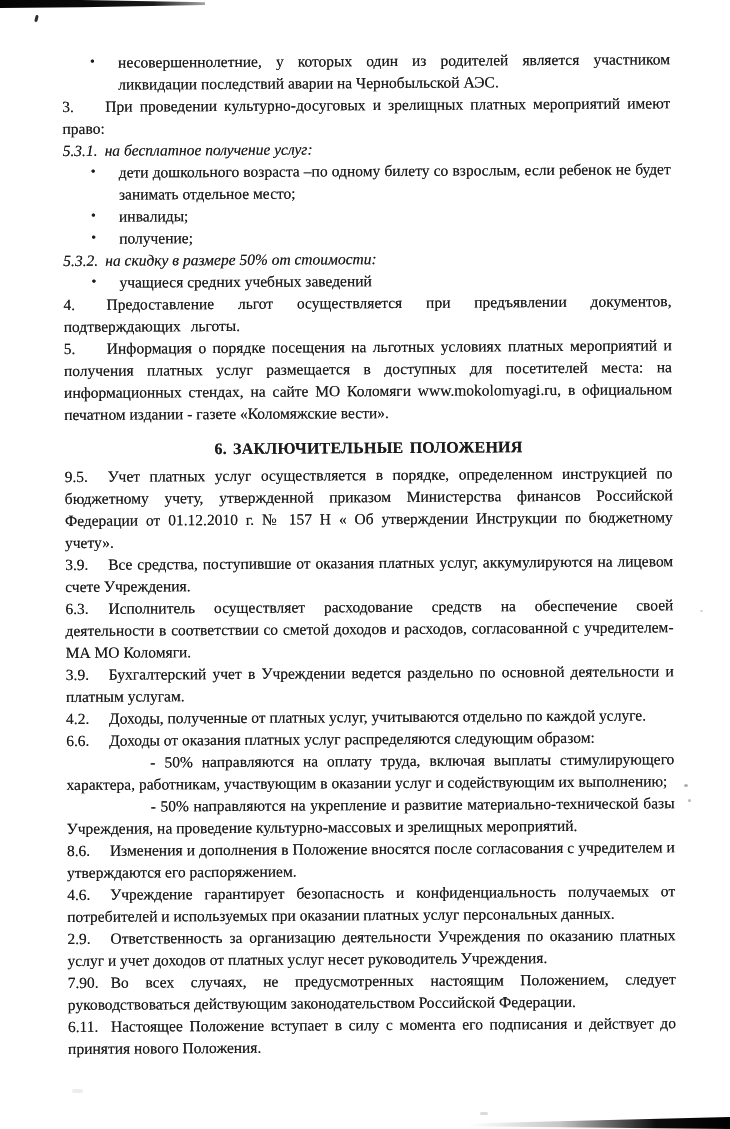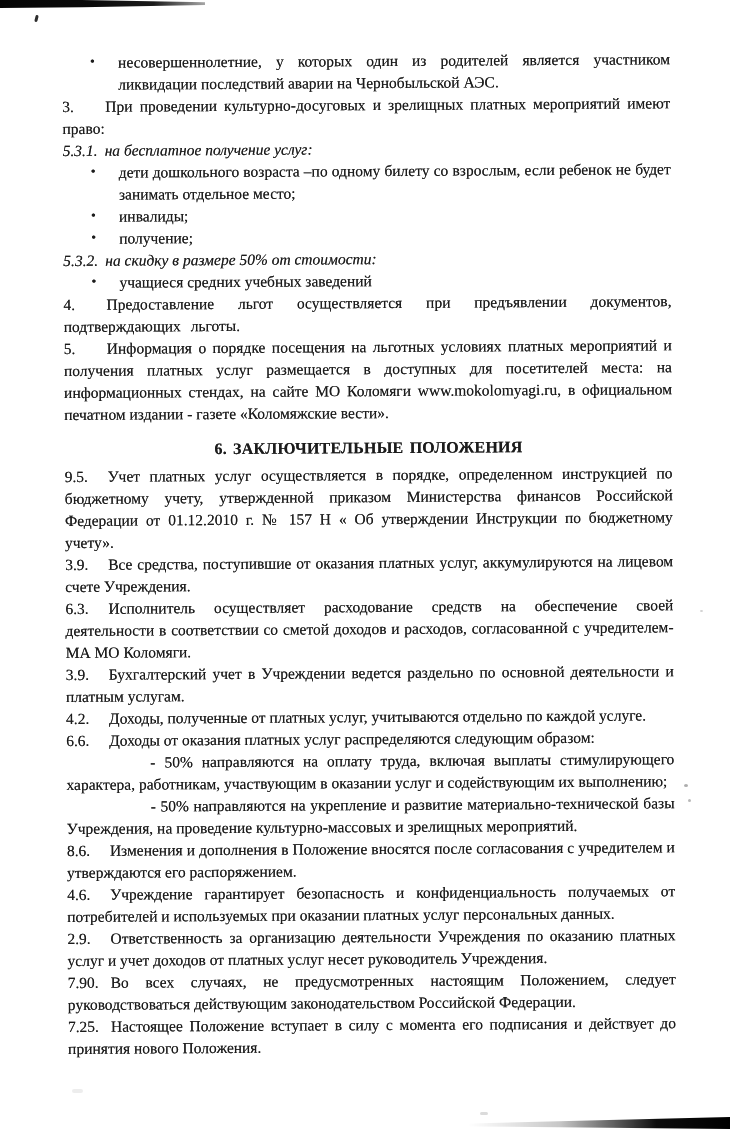--- a/index.html
+++ b/index.html
@@ -115,21 +115,21 @@
       <p class="block para"><span class="num">6.3.</span><span class="text">Исполнитель осуществляет расходование средств на обеспечение своей деятельности в соответствии со сметой доходов и расходов, согласованной с учредителем-МА МО Коломяги.</span></p>
       <p class="block para"><span class="num">3.9.</span><span class="text">Бухгалтерский учет в Учреждении ведется раздельно по основной деятельности и платным услугам.</span></p>
       <p class="block para"><span class="num">4.2.</span><span class="text">Доходы, полученные от платных услуг, учитываются отдельно по каждой услуге.</span></p>
       <p class="block para"><span class="num">6.6.</span><span class="text">Доходы от оказания платных услуг распределяются следующим образом:</span></p>
       <p class="block dash"><span class="text">- 50% направляются на оплату труда, включая выплаты стимулирующего характера, работникам, участвующим в оказании услуг и содействующим их выполнению;</span></p>
       <p class="block dash"><span class="text">- 50% направляются на укрепление и развитие материально-технической базы Учреждения, на проведение культурно-массовых и зрелищных мероприятий.</span></p>
       <p class="block para"><span class="num">8.6.</span><span class="text">Изменения и дополнения в Положение вносятся после согласования с учредителем и утверждаются его распоряжением.</span></p>
       <p class="block para"><span class="num">4.6.</span><span class="text">Учреждение гарантирует безопасность и конфиденциальность получаемых от потребителей и используемых при оказании платных услуг персональных данных.</span></p>
       <p class="block para"><span class="num">2.9.</span><span class="text">Ответственность за организацию деятельности Учреждения по оказанию платных услуг и учет доходов от платных услуг несет руководитель Учреждения.</span></p>
       <p class="block para"><span class="num">7.90.</span><span class="text">Во всех случаях, не предусмотренных настоящим Положением, следует руководствоваться действующим законодательством Российской Федерации.</span></p>
-      <p class="block para"><span class="num">7.25.</span><span class="text">Настоящее Положение вступает в силу с момента его подписания и действует до принятия нового Положения.</span></p>
+      <p class="block para"><span class="num">6.11.</span><span class="text">Настоящее Положение вступает в силу с момента его подписания и действует до принятия нового Положения.</span></p>
     </div>
 
   <div class="artifact speck-b"></div>
   <div class="artifact speck-a"></div>
   <div class="artifact speck-c"></div>
   <div class="artifact speck-d"></div>
   <div class="artifact speck-e"></div>
   <div class="artifact bottom-right-line"></div>
 </div>
 

